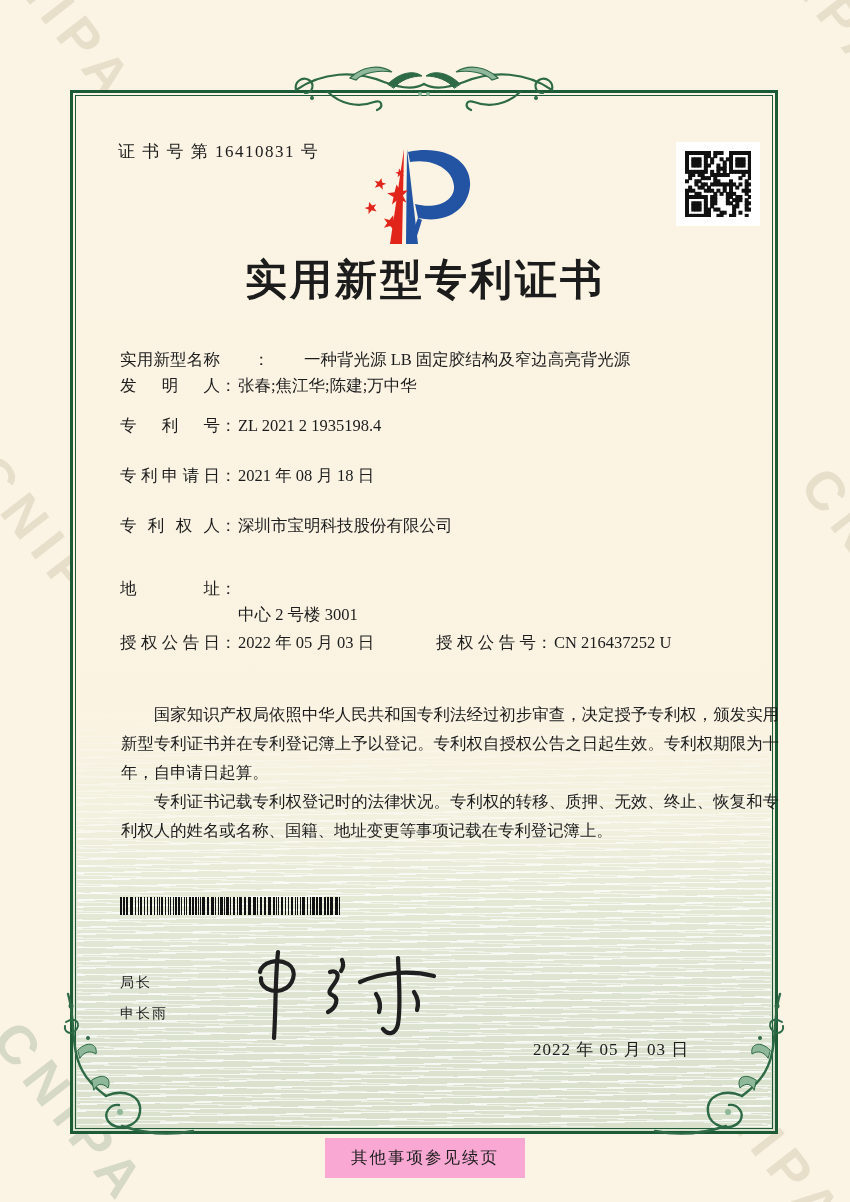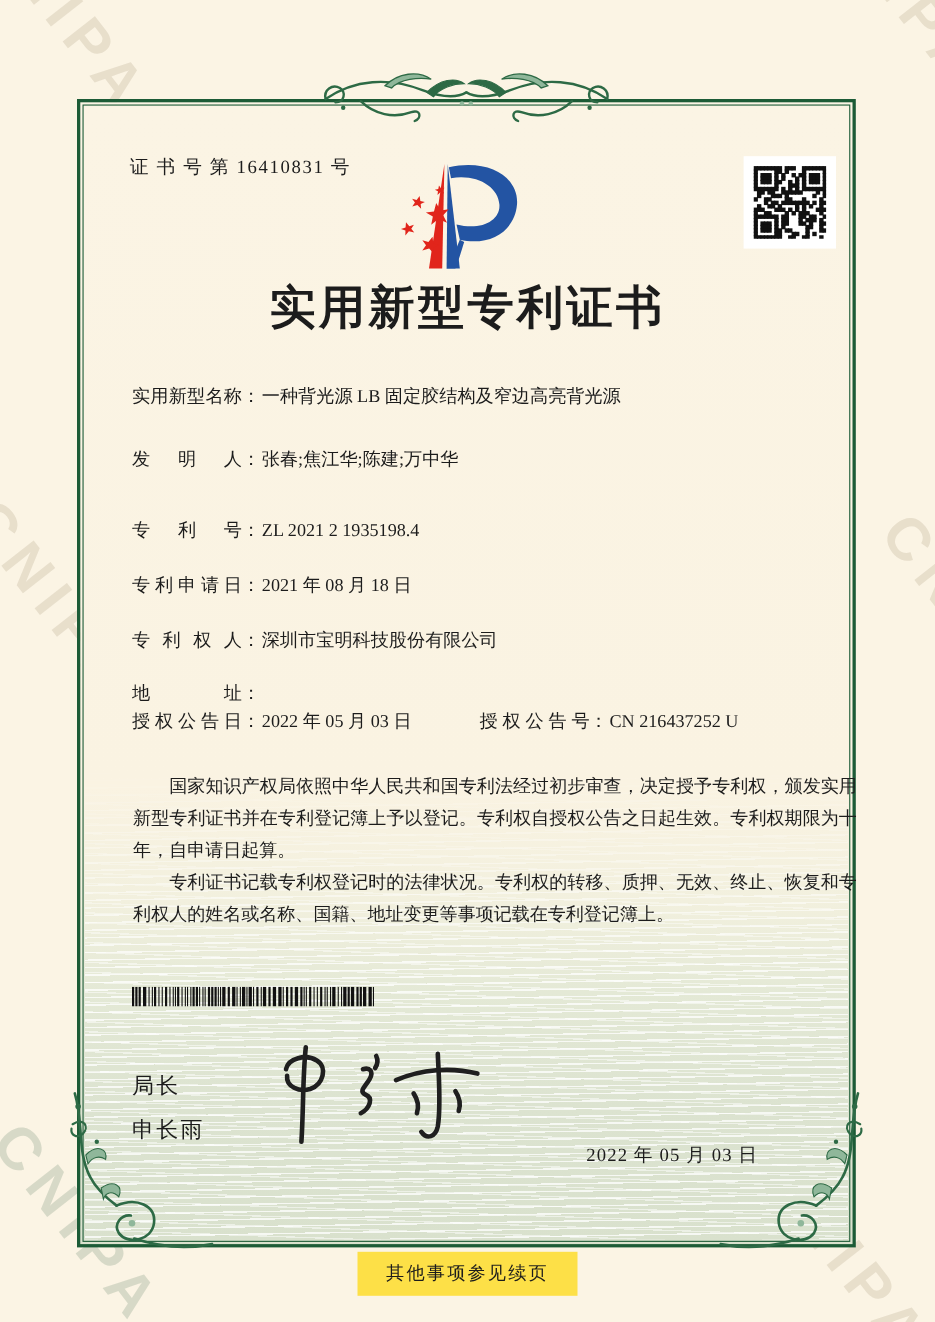--- a/index.html
+++ b/index.html
@@ -44,42 +44,42 @@
 
   .title{position:absolute;left:0;top:252px;width:850px;text-align:center;
          font-size:42px;font-weight:bold;letter-spacing:3px;}
 
   .fields{position:absolute;left:120px;top:347px;width:648px;font-size:16.5px;}
   .frow{display:flex;line-height:26px;}
   .flabel{display:inline-block;width:100px;text-align:justify;text-align-last:justify;}
   .fcolon{display:inline-block;width:18px;}
   .fvalue{flex:1;}
   .addr2{padding-left:118px;line-height:26px;}
-  .mb32{margin-bottom:32px;} .mb26{margin-bottom:38px;} .mb24{margin-bottom:24px;}
-  .mb22{margin-bottom:22px;} .mb2{margin-bottom:2px;}
+  .mb32{gap:33px;} .mb26{margin-bottom:14px;} .mb24{margin-bottom:24px;}
+  .mb22{margin-bottom:37px;} .mb2{margin-bottom:2px;}
   .grant-group1{display:flex;width:316px;flex:0 0 316px;}
   .grant-group2{display:flex;flex:1;}
 
   .paragraphs{position:absolute;left:97px;top:700px;width:658px;font-size:16.4px;
               line-height:29px;text-align:justify;margin-left:24px;}
   .paragraphs p{margin:0;text-indent:2em;}
 
   .barcode{position:absolute;left:120px;top:897px;}
 
   .signer{position:absolute;left:120px;top:974px;
-          font-family:Liberation Mono, monospace;font-size:20px;letter-spacing:2px;}
+          font-family:Liberation Mono, monospace;font-size:14px;letter-spacing:2px;}
   .signer div{margin-bottom:13px;}
   .signature{position:absolute;left:248px;top:948px;}
 
   .issue-date{position:absolute;left:533px;top:1038px;font-size:17px;letter-spacing:1px;}
 
   .page-info{position:absolute;left:0;top:1143px;width:850px;text-align:center;font-size:14px;}
 
   .continuation{position:absolute;left:50%;top:1138px;transform:translateX(-50%);
-                background:#fde047;padding:9px 26px;font-size:16.5px;letter-spacing:2px;}
+                background:#f9a8d4;padding:9px 26px;font-size:16.5px;letter-spacing:2px;}
 </style>
 </head>
 <body>
 
 <div class="page">
 
   <div class="wm wm1">CNIPA</div>
   <div class="wm wm2">CNIPA</div>
   <div class="wm wm3">CNIPA</div>
   <div class="wm wm4">CNIPA</div>
@@ -418,20 +418,21 @@
       <div class="frow mb22">
         <span class="flabel">专利权人</span>
           <span class="fcolon">：</span>
         <span class="fvalue">深圳市宝明科技股份有限公司</span>
       </div>
       <div>
         <div class="frow">
           <span class="flabel">地址</span>
             <span class="fcolon">：</span>
         </div>
+        <div class="addr2 mb2">中心 2 号楼 3001</div>
       </div>
       <div class="frow">
         <span class="grant-group1">
           <span class="flabel">授权公告日</span>
             <span class="fcolon">：</span>
           <span>2022 年 05 月 03 日</span>
         </span>
         <span class="grant-group2">
           <span class="flabel">授权公告号</span>
             <span class="fcolon">：</span>

